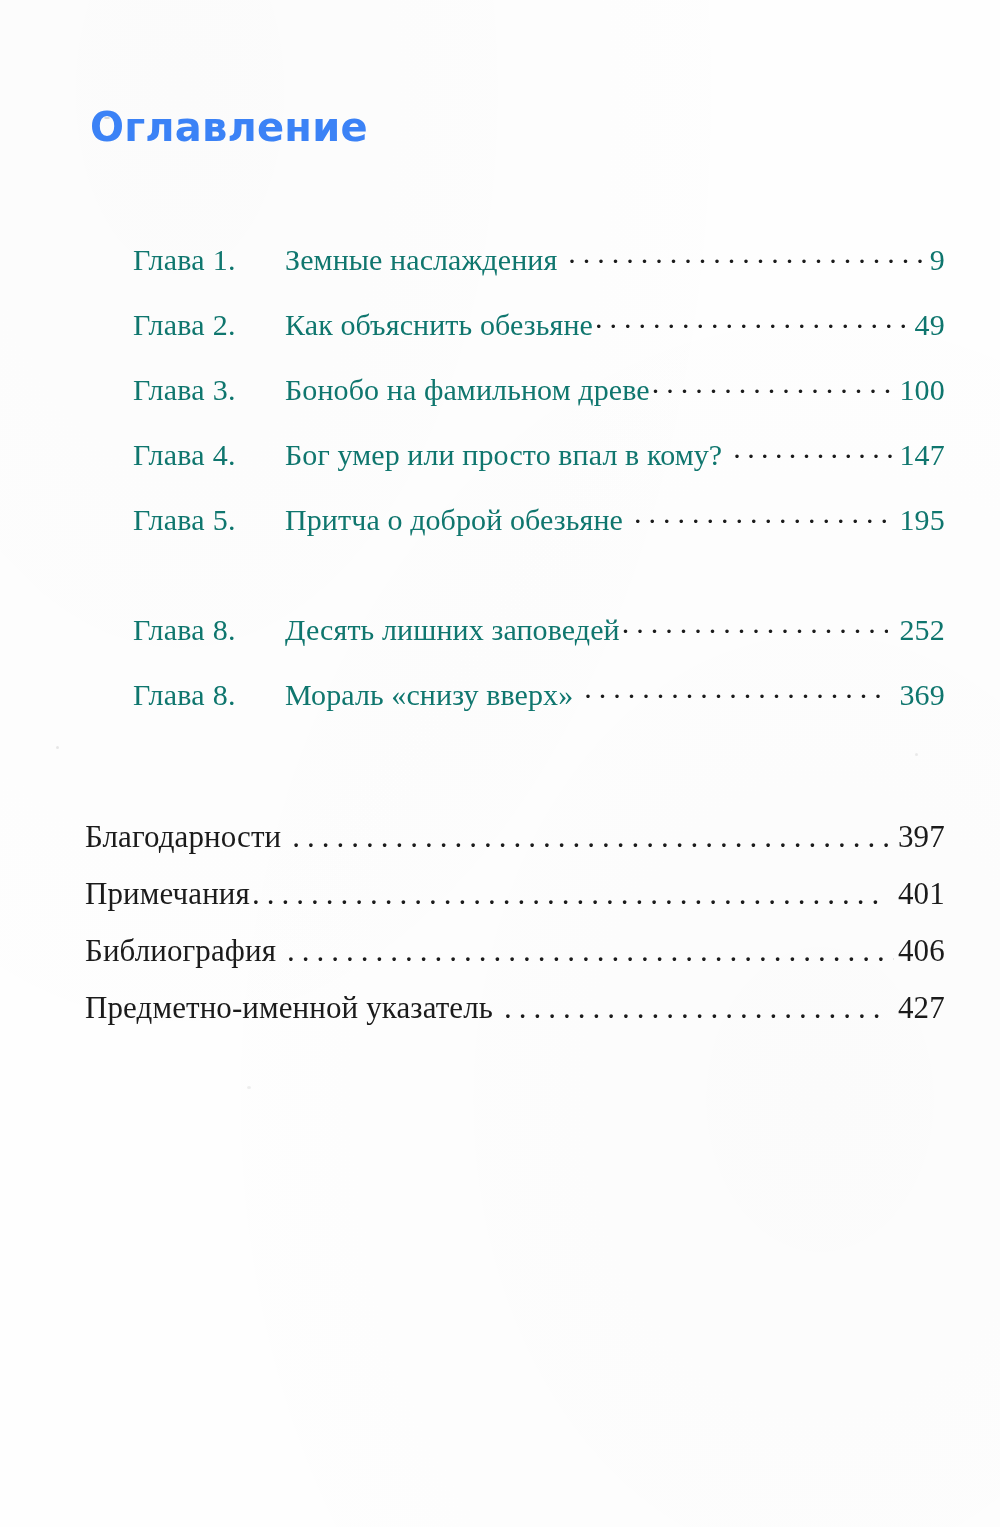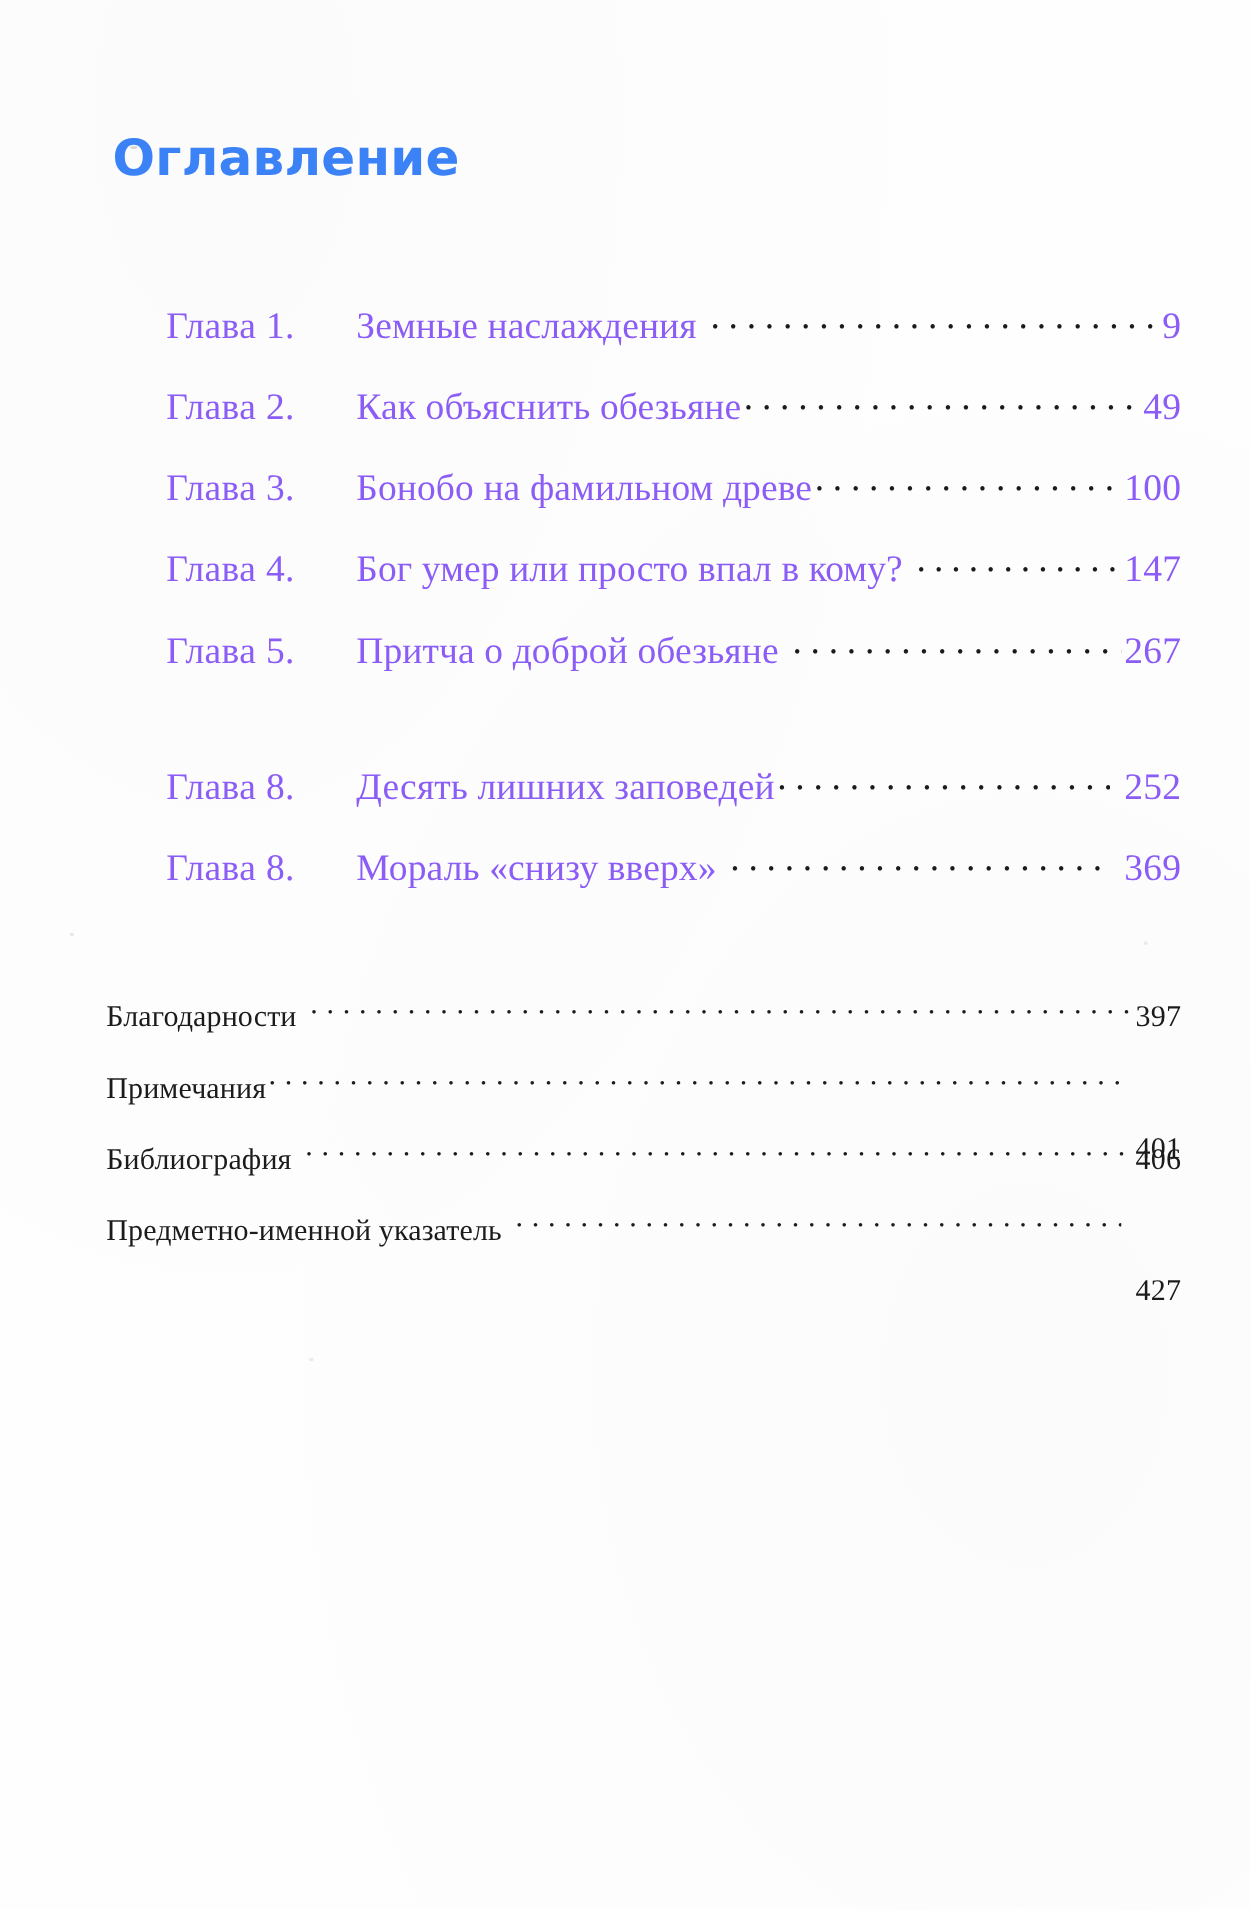--- a/index.html
+++ b/index.html
@@ -57,21 +57,21 @@
     top: 240px;
     width: 812px;
   }
 
   .chapter-row {
     display: flex;
     align-items: baseline;
     height: 65px;
     font-size: 30px;
     line-height: 34px;
-    color: #8b5cf6;
+    color: #0f766e;
     white-space: nowrap;
   }
 
   .chapter-label {
     flex: 0 0 152px;
     width: 152px;
     letter-spacing: 0.3px;
   }
 
   .chapter-title {
@@ -82,23 +82,23 @@
   
   .backmatter-list {
     position: absolute;
     left: 85px;
     top: 797px;
     width: 860px;
   }
 
   .backmatter-row {
     display: flex;
-    align-items: flex-start;
+    align-items: flex-end;
     height: 57px;
-    font-size: 24px;
+    font-size: 31px;
     line-height: 35px;
     color: #1b1b1b;
     white-space: nowrap;
   }
 
   .backmatter-title {
     flex: 0 0 auto;
     letter-spacing: 0.1px;
   }
 
@@ -178,21 +178,21 @@
       <span class="chapter-label">Глава 4.</span>
       <span class="chapter-title sp-pre">Бог умер или просто впал в кому?</span>
       <span class="leader tight"></span>
       <span class="page-num">147</span>
     </div>
 
     <div class="chapter-row">
       <span class="chapter-label">Глава 5.</span>
       <span class="chapter-title sp-pre">Притча о доброй обезьяне</span>
       <span class="leader"></span>
-      <span class="page-num">267</span>
+      <span class="page-num">195</span>
     </div>
 
     <div class="chapter-row">
       <span class="chapter-label">Глава 8.</span>
       <span class="chapter-title sp-none">Десять лишних заповедей</span>
       <span class="leader"></span>
       <span class="page-num sp-post2">252</span>
     </div>
 
 

